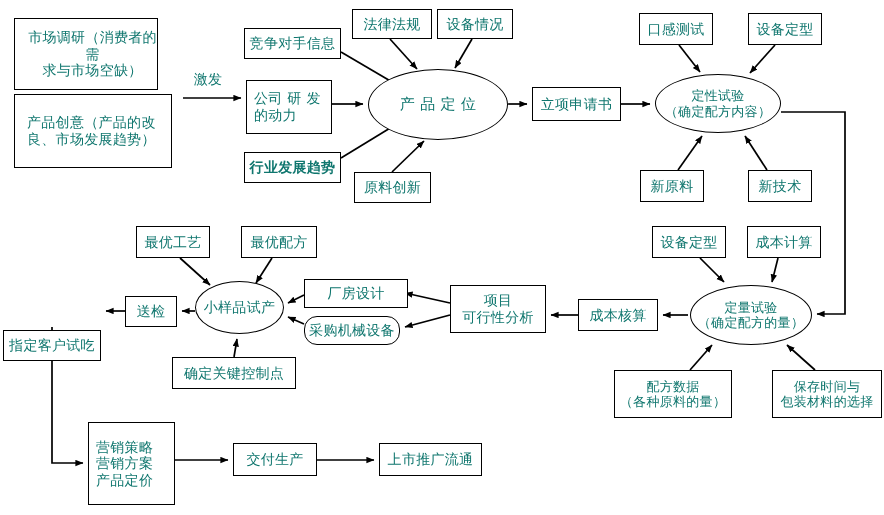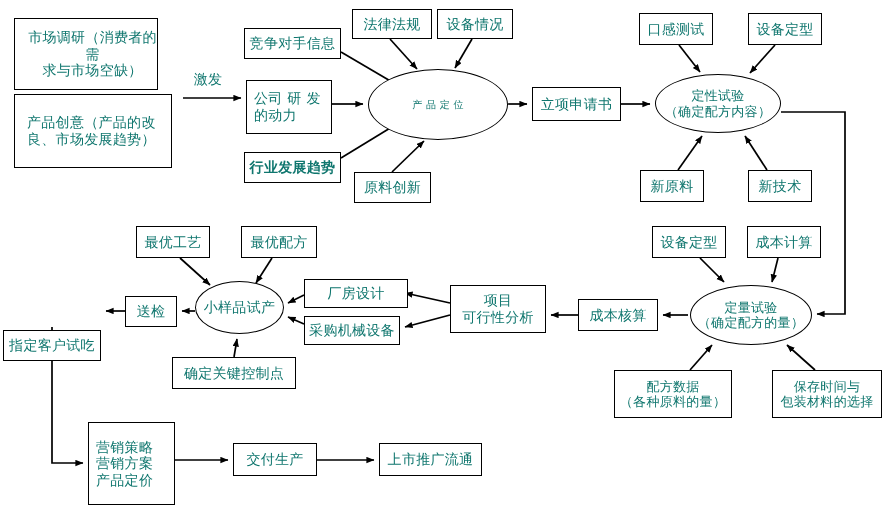--- a/index.html
+++ b/index.html
@@ -43,21 +43,21 @@
   .node.ellipse {
     border: 1.6px solid #000000;
     border-radius: 50%;
   }
   .node.plain {
     border: none;
     background: transparent;
   }
   .fs13 { font-size: 13px; }
   .fs14 { font-size: 14px; }
-  .fs15 { font-size: 10px; }
+  .fs15 { font-size: 15px; }
 </style>
 </head>
 <body>
 
 <div id="canvas">
 
   <svg id="wires" viewBox="0 0 884 515">
     <defs>
       <marker id="ah" markerWidth="9" markerHeight="9" refX="7.6" refY="3.2" orient="auto" markerUnits="userSpaceOnUse">
         <path d="M0,0 L8,3.2 L0,6.4 z" fill="#000000"></path>
@@ -228,21 +228,21 @@
 
   <div class="node box fs14" style="left:450px; top:285px; width:96px; height:48px;">
     <span>项目
 可行性分析</span>
   </div>
 
   <div class="node box fs14" style="left:304px; top:279px; width:104px; height:29px;">
     <span>厂房设计</span>
   </div>
 
-  <div class="node box fs14" style="left:304px; top:316px; width:96px; height:29px;">
+  <div class="node box fs14" style="left:304px; top:316px; width:96px; height:29px;border-radius:13px;">
     <span>采购机械设备</span>
   </div>
 
   <div class="node box fs14" style="left:136px; top:226px; width:74px; height:32px;">
     <span>最优工艺</span>
   </div>
 
   <div class="node box fs14" style="left:241px; top:226px; width:76px; height:32px;">
     <span>最优配方</span>
   </div>

